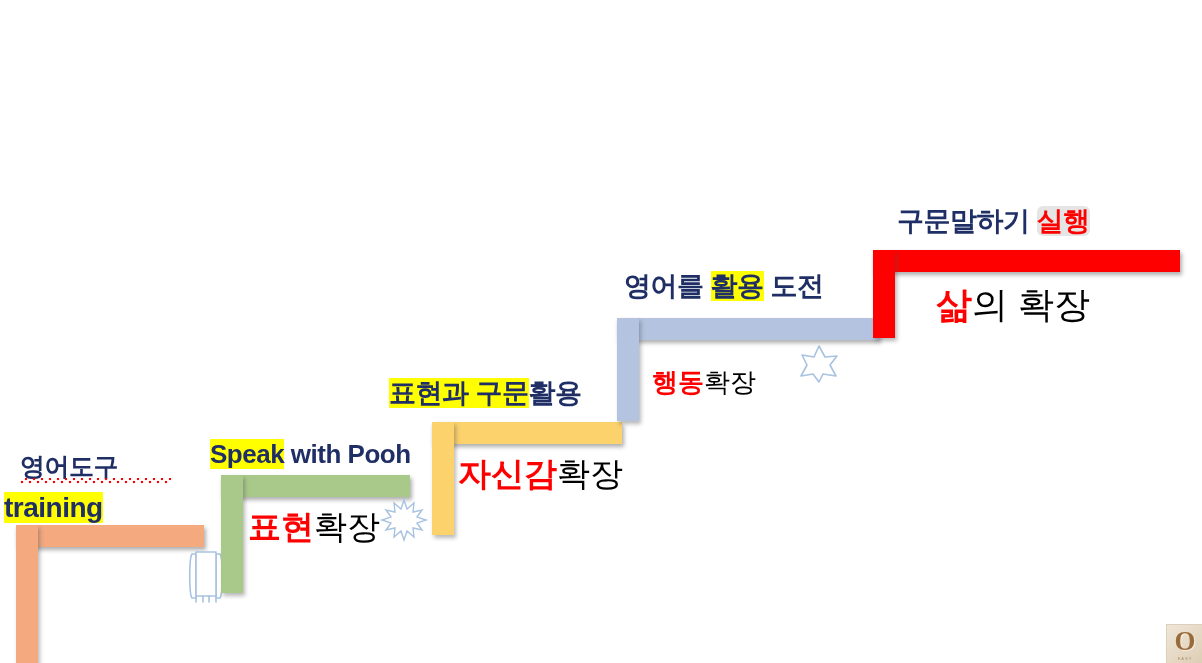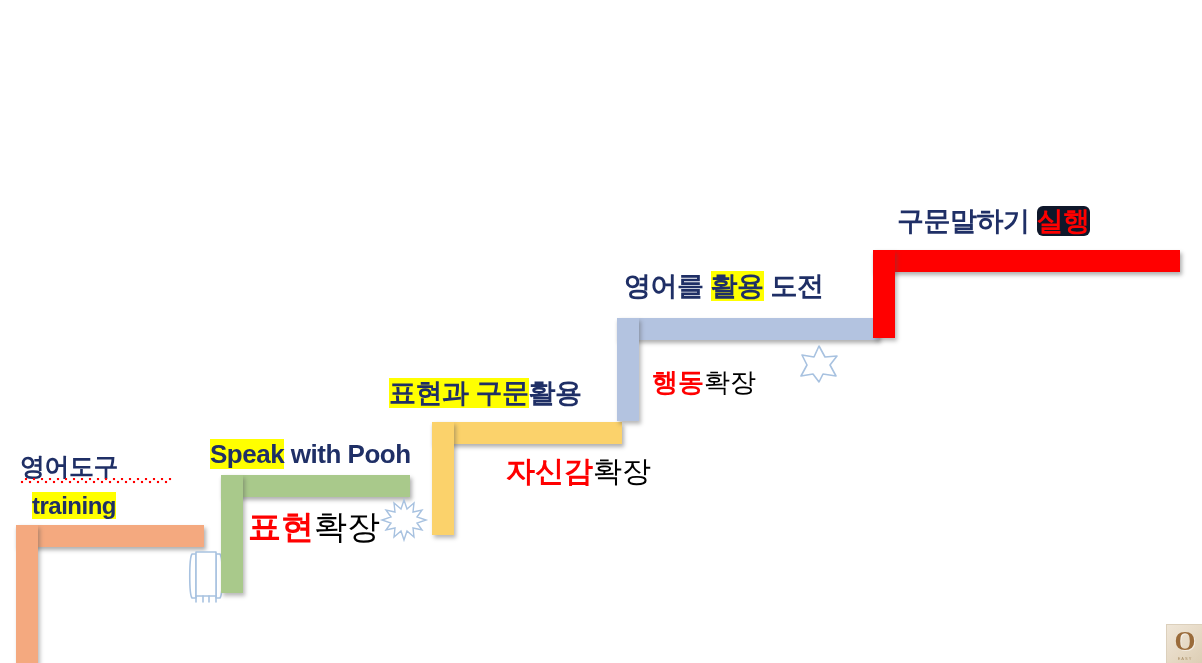--- a/index.html
+++ b/index.html
@@ -39,21 +39,21 @@
 
   
   .cap {
     position: absolute;
     white-space: nowrap;
     font-weight: bold;
     color: #1F2F66;
     letter-spacing: -0.5px;
   }
   .hl { background: #FFFF00; }
-  .hl-red { background: #0f172a; color: #FF0000; border-radius: 6px; }
+  .hl-red { background: #e5e5e5; color: #FF0000; border-radius: 6px; }
   .squiggle {
     position: absolute;
     height: 6px;
     background-image:
       radial-gradient(circle at 2px 4px, #FF0000 1.3px, rgba(255,0,0,0) 1.6px),
       radial-gradient(circle at 6px 1px, #FF0000 1.3px, rgba(255,0,0,0) 1.6px);
     background-size: 8px 6px;
     background-repeat: repeat-x;
   }
 
@@ -112,21 +112,21 @@
   <div class="step">
     <div class="tread" style="left:16px; top:525px; width:188px; height:22px; background:#F4A97F;"></div>
     <div class="riser" style="left:16px; top:525px; width:22px; height:138px; background:#F4A97F;"></div>
   </div>
 
   <div class="cap" style="left:20px; top:450px; font-size:25px;">
     <span>영어도구</span>
   </div>
   <div class="squiggle" style="left:20px; top:478px; width:152px;"></div>
 
-  <div class="cap" style="left:32px; top:492px; font-size:24px;">
+  <div class="cap" style="left:4px; top:492px; font-size:28px;">
     <span class="hl">training</span>
   </div>
 
 
   <div class="deco" style="left:185px; top:548px;">
     <svg width="42" height="56" viewBox="0 0 42 56">
       <g fill="#FFFFFF" stroke="#A8C2E0" stroke-width="1.6" stroke-linejoin="round">
         <path d="M7 6 C4 10 4 46 7 50 L11 50 L11 6 Z"></path>
         <path d="M35 6 C38 10 38 46 35 50 L31 50 L31 6 Z"></path>
         <rect x="11" y="4" width="20" height="44"></rect>
@@ -156,21 +156,21 @@
 
   <div class="step">
     <div class="tread" style="left:432px; top:422px; width:190px; height:22px; background:#FBD26B;"></div>
     <div class="riser" style="left:432px; top:422px; width:22px; height:113px; background:#FBD26B;"></div>
   </div>
 
   <div class="cap" style="left:389px; top:375px; font-size:27px;">
     <span class="hl">표현과 구문</span><span>활용</span>
   </div>
 
-  <div class="lab" style="left:458px; top:452px; font-size:29px;padding-left:48px;">
+  <div class="lab" style="left:458px; top:452px; font-size:33px;">
     <span class="em">자신감</span><span>확장</span>
   </div>
 
   <div class="step">
     <div class="tread" style="left:617px; top:318px; width:262px; height:22px; background:#B3C3E0;"></div>
     <div class="riser" style="left:617px; top:318px; width:22px; height:103px; background:#B3C3E0;"></div>
   </div>
 
   <div class="cap" style="left:624px; top:268px; font-size:27px;">
     <span>영어를 </span><span class="hl">활용</span><span> 도전</span>
@@ -188,19 +188,22 @@
 
   <div class="step">
     <div class="tread" style="left:873px; top:250px; width:307px; height:22px; background:#FF0000;"></div>
     <div class="riser" style="left:873px; top:250px; width:22px; height:88px; background:#FF0000;"></div>
   </div>
 
   <div class="cap" style="left:897px; top:203px; font-size:27px;">
     <span>구문말하기 </span><span class="hl-red">실행</span>
   </div>
 
+  <div class="lab" style="left:936px; top:281px; font-size:36px;">
+    <span class="em">삶</span><span>의 확장</span>
+  </div>
 
   <div id="brand-logo" style="left:1166px; top:624px; width:36px; height:39px;">
     <span class="o-glyph">O</span>
     <span class="o-sub">EASY</span>
   </div>
 
 </div>
 
 </body></html>

